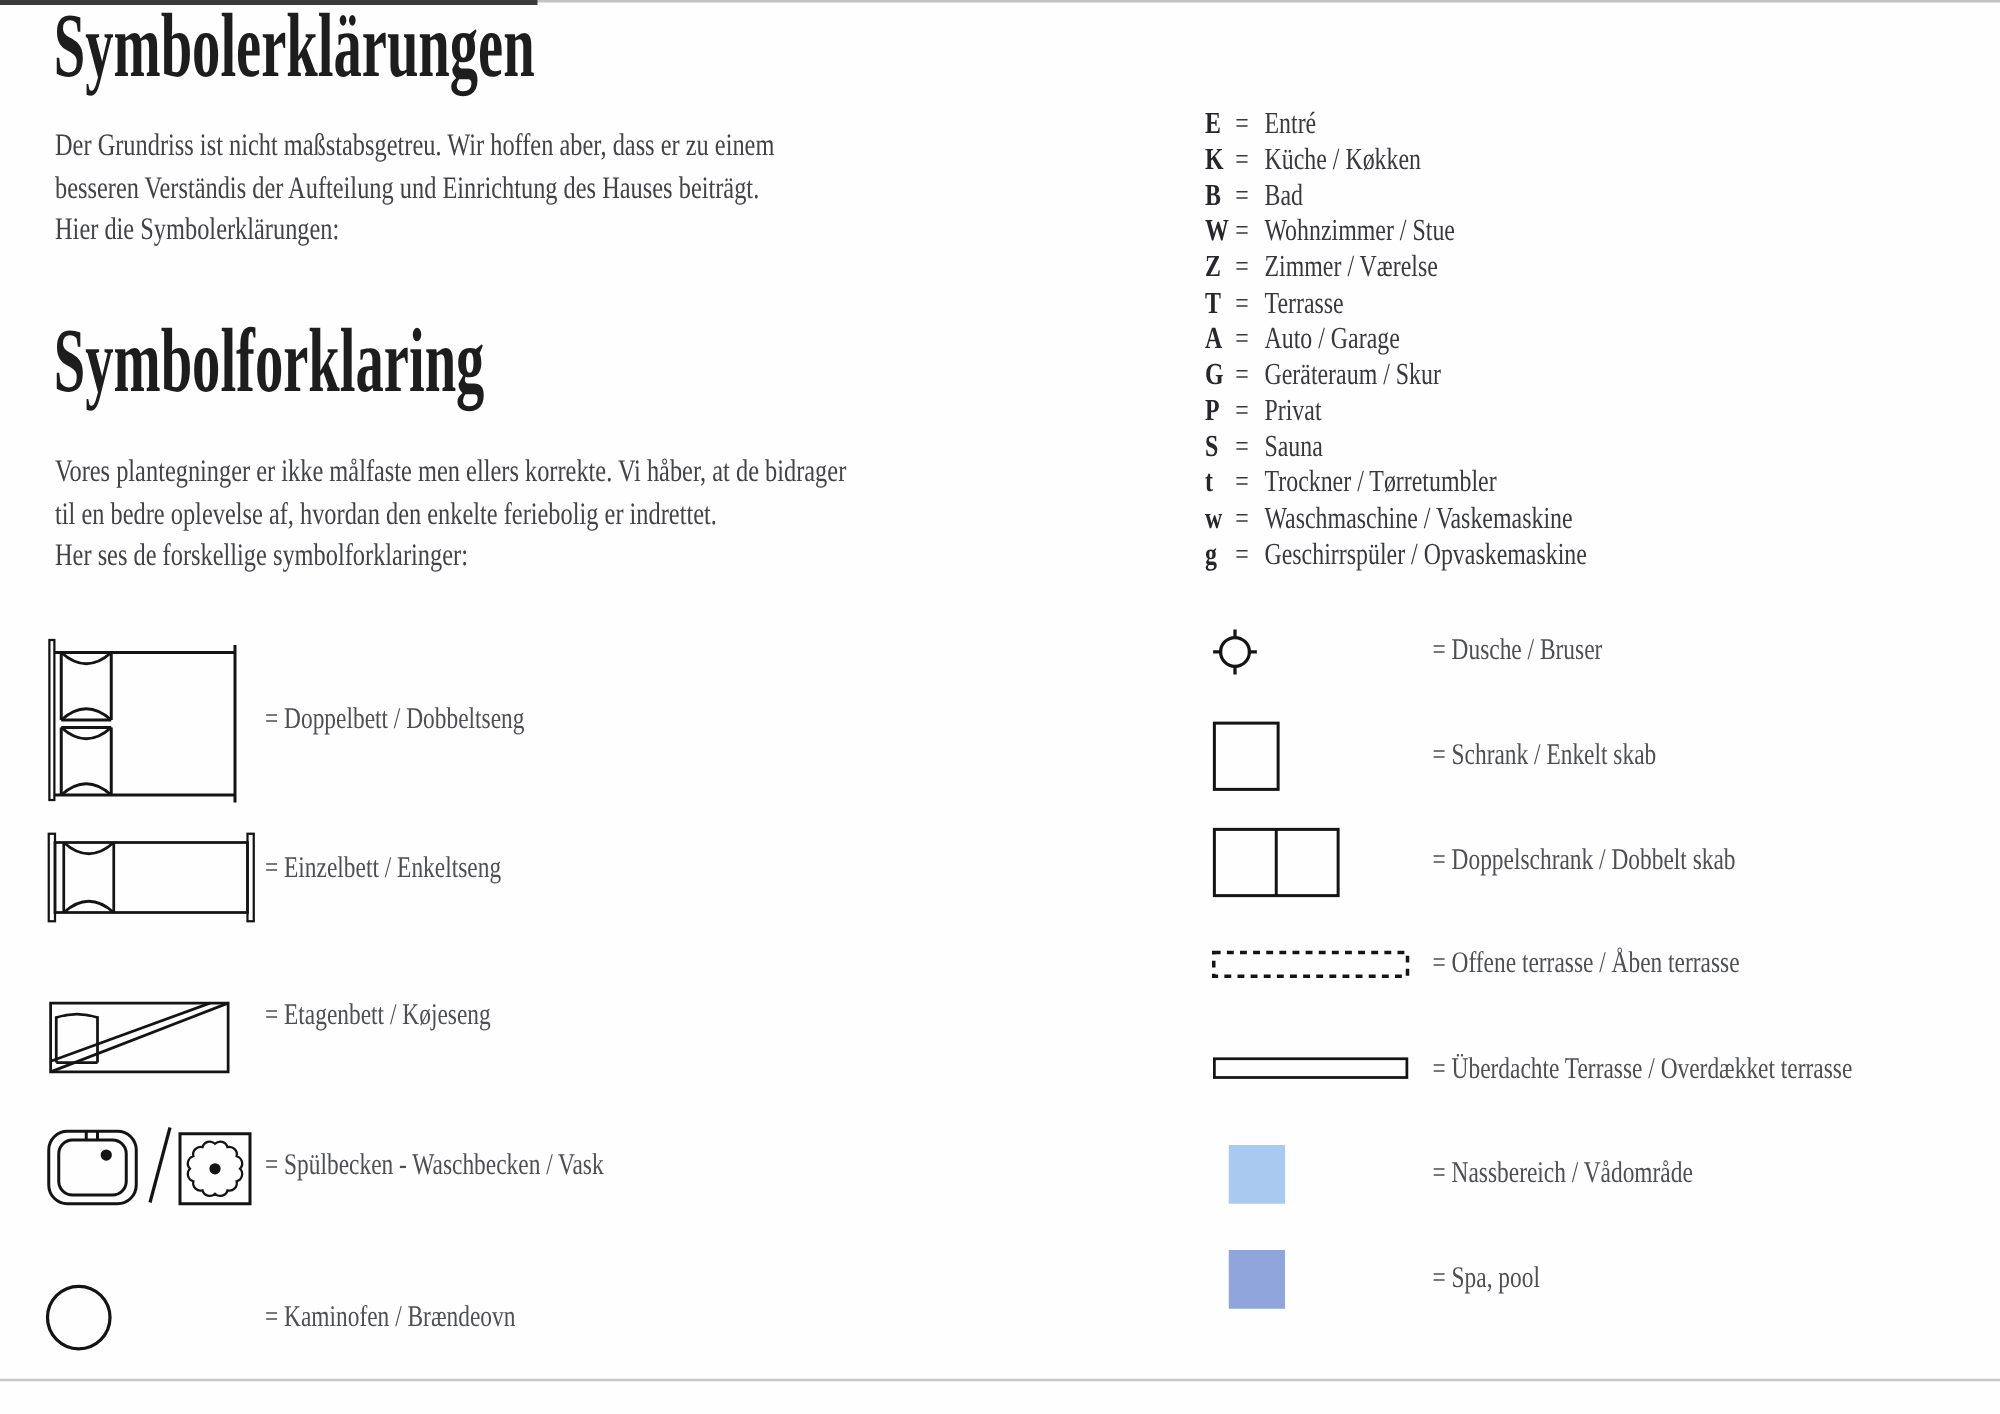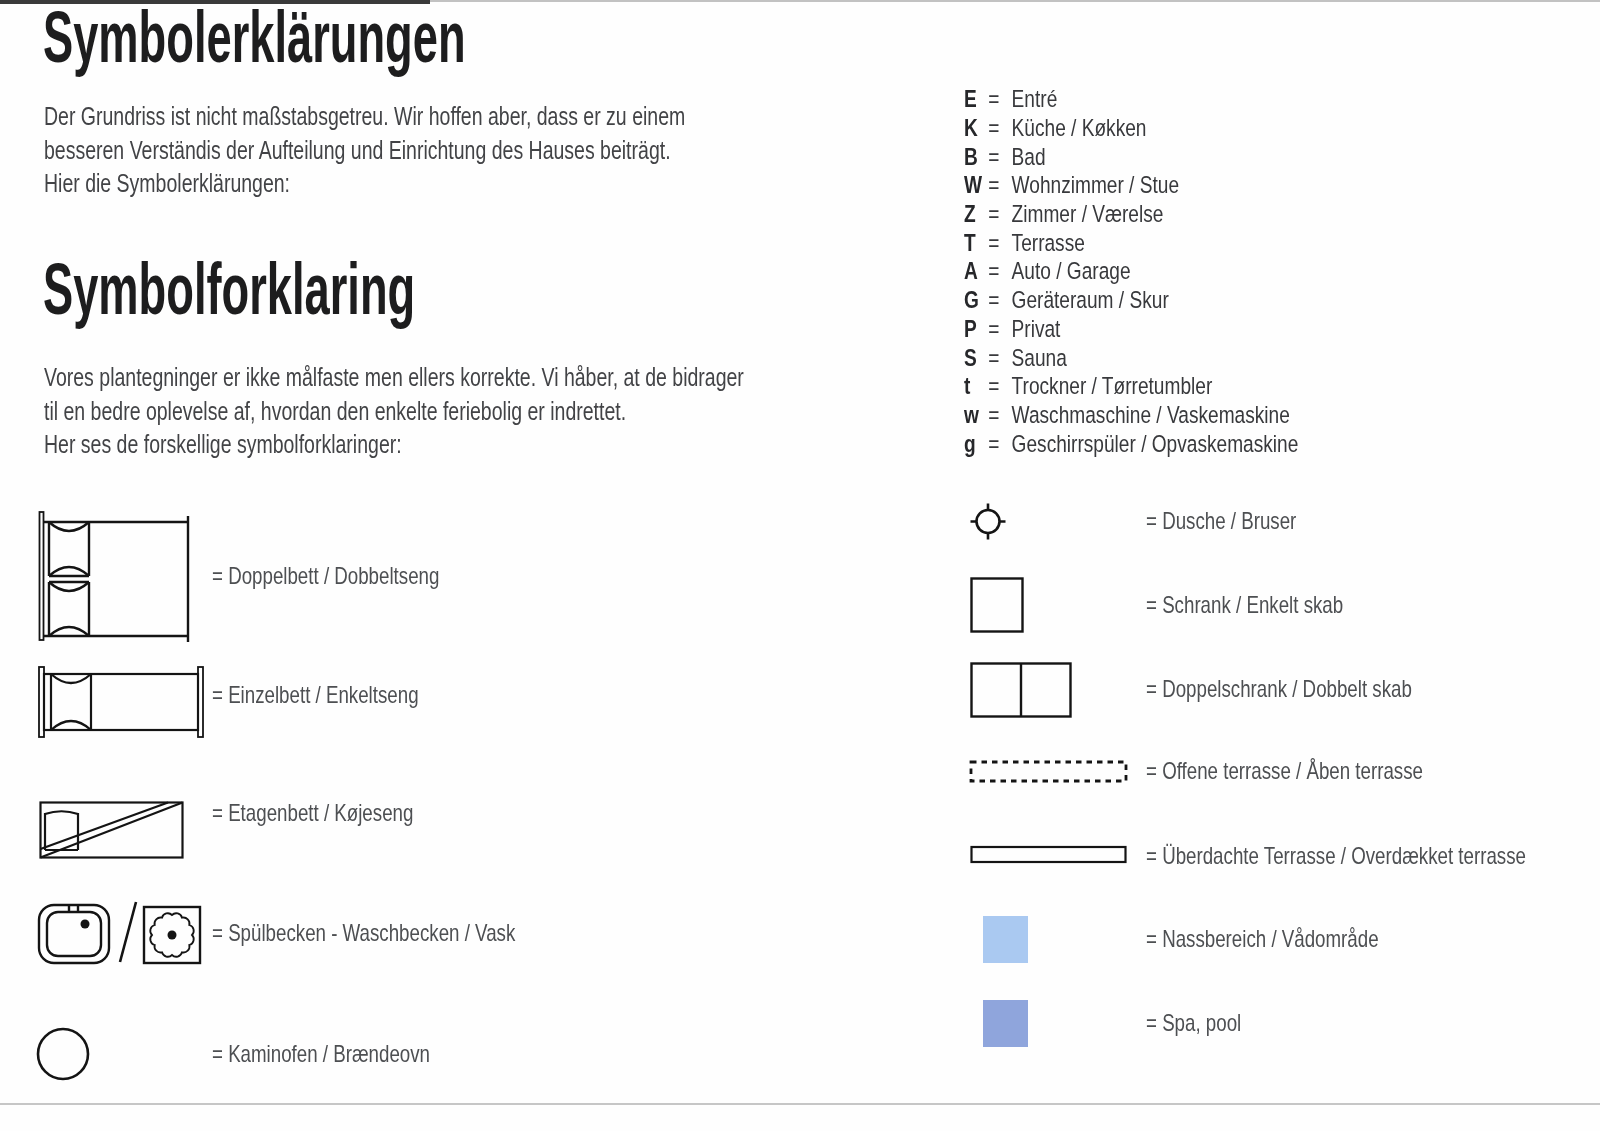--- a/index.html
+++ b/index.html
@@ -1,17 +1,17 @@
 <!DOCTYPE html>
 <html><head>
 <meta charset="utf-8">
 <style>
   html,body{margin:0;padding:0;background:#ffffff;}
   #page{position:relative;width:1600px;height:1131px;background:#fefefe;overflow:hidden;
-        font-family:Liberation Sans, sans-serif;color:#454649;}
+        font-family:Liberation Serif, serif;color:#454649;}
   .edge{position:absolute;}
   .h-title{position:absolute;font-size:73px;line-height:73px;font-weight:bold;color:#1d1d1e;
            white-space:nowrap;transform:scaleX(0.62);transform-origin:0 0;letter-spacing:0;}
   .para{position:absolute;font-size:25px;line-height:33.6px;color:#424346;white-space:pre-line;
         width:1100px;transform:scaleX(0.78);transform-origin:0 0;}
   .abbrev{position:absolute;left:964px;top:85px;transform:scaleX(0.78);transform-origin:0 0;
           font-size:24.5px;color:#38393c;}
   .abbrev .row{display:flex;height:28.7px;align-items:center;white-space:nowrap;}
   .abbrev .key{font-weight:bold;color:#26272a;width:31px;}
   .abbrev .eq{width:30px;}

